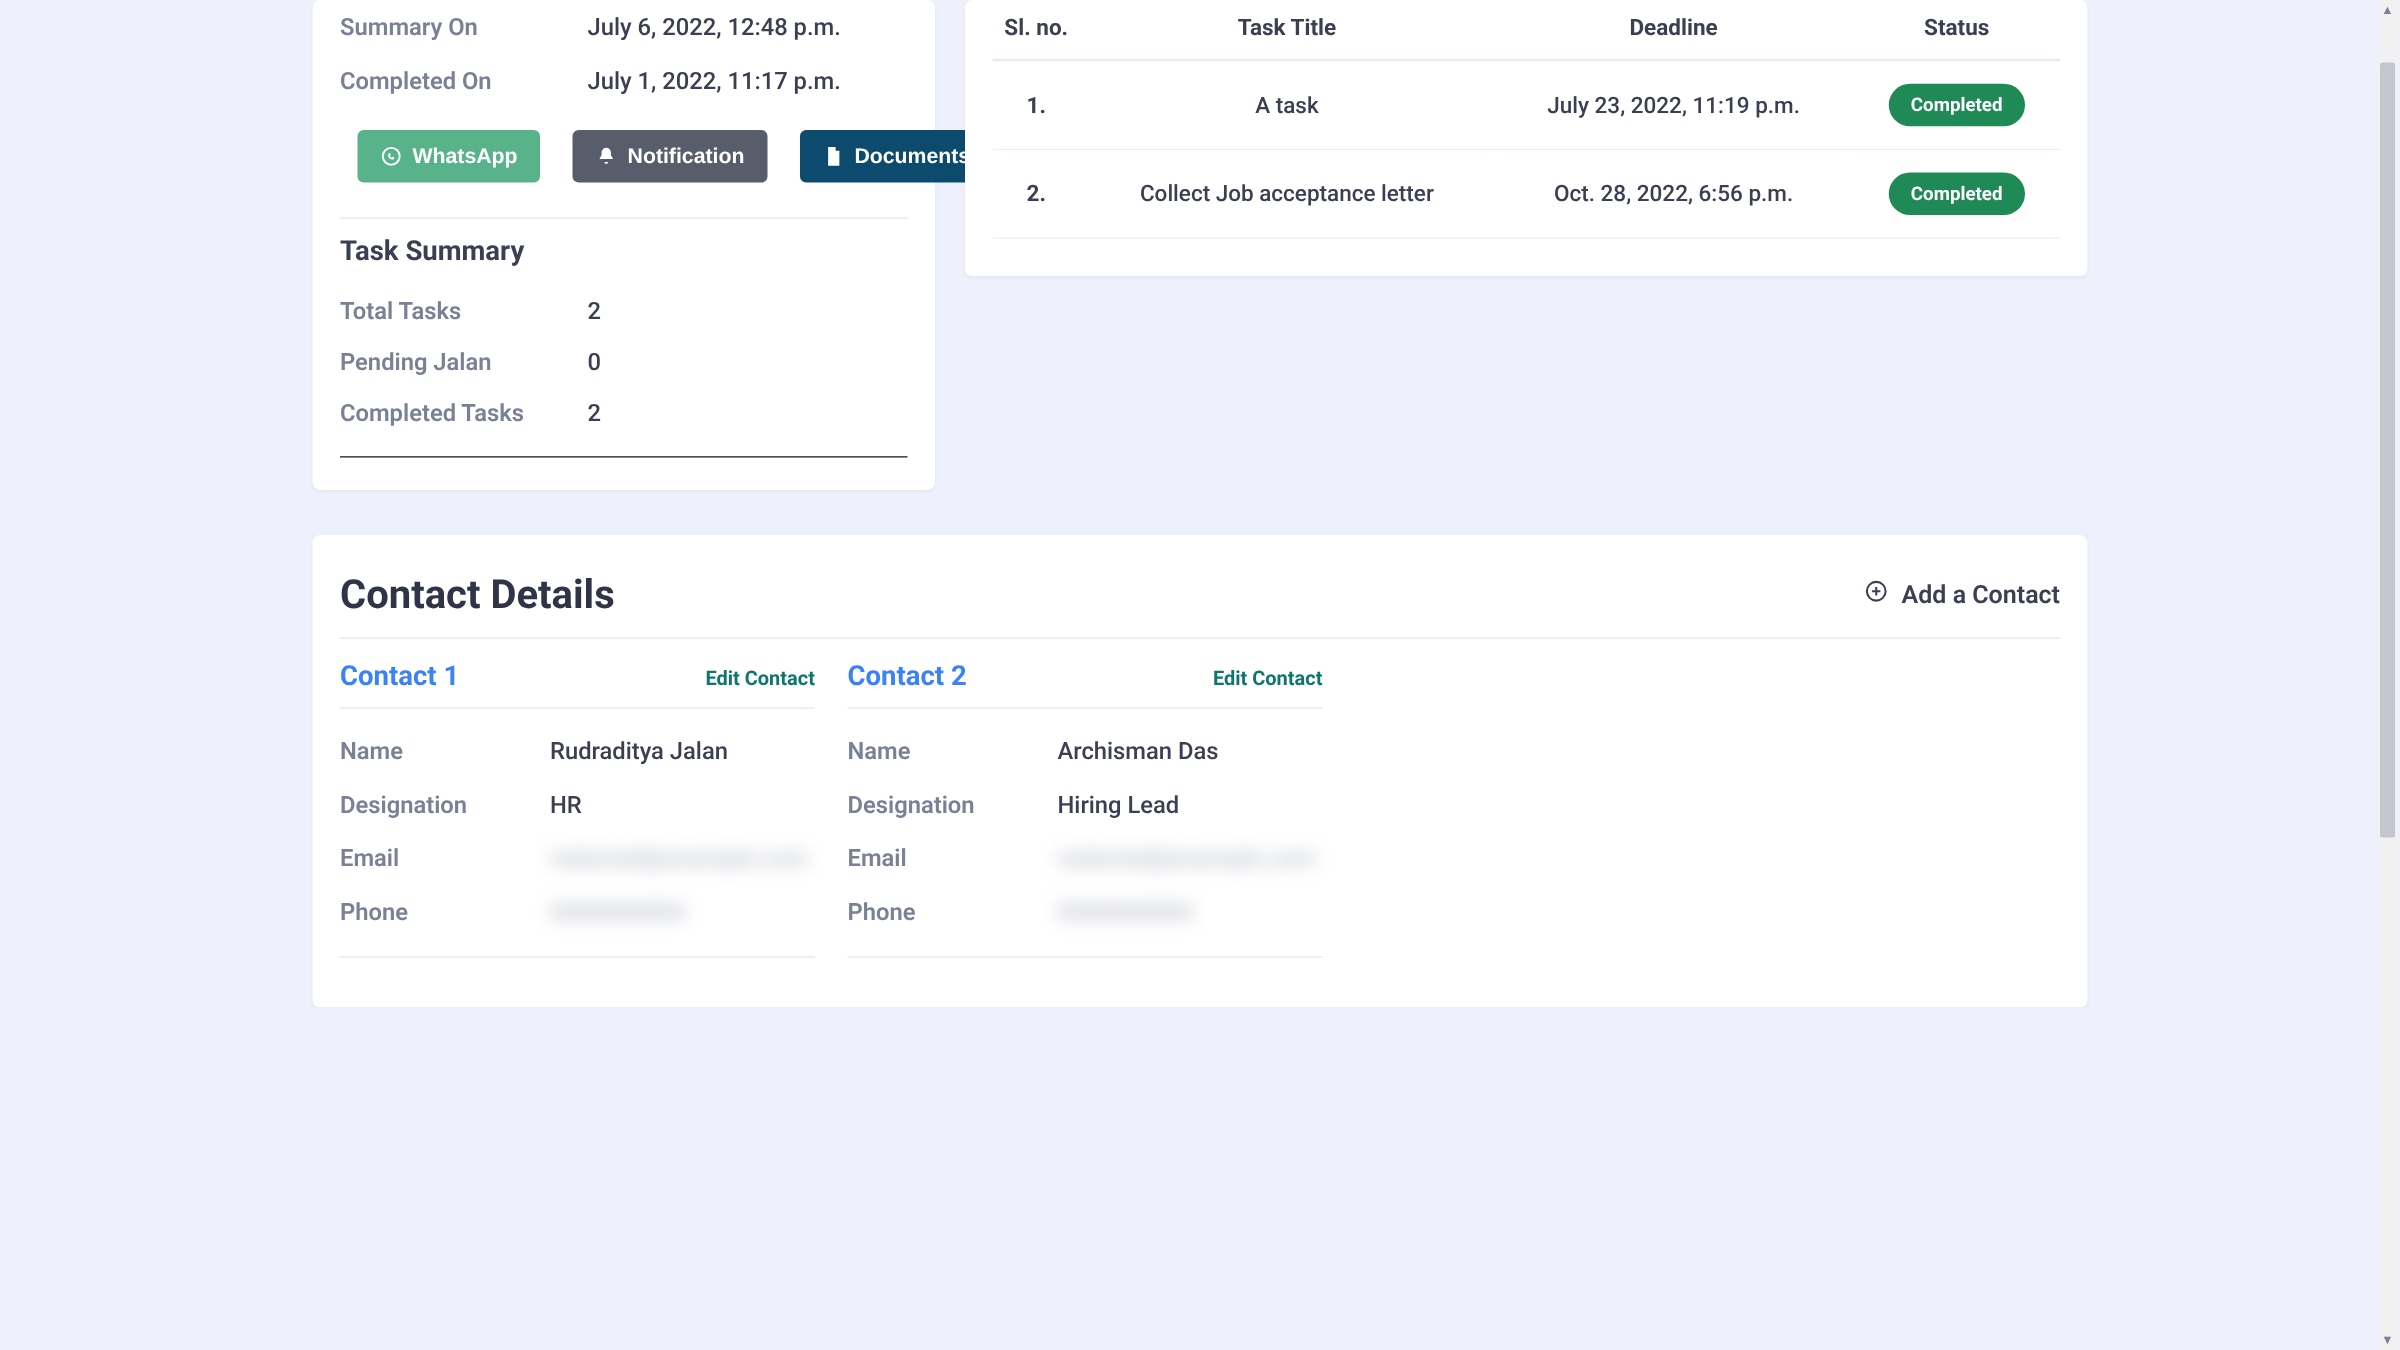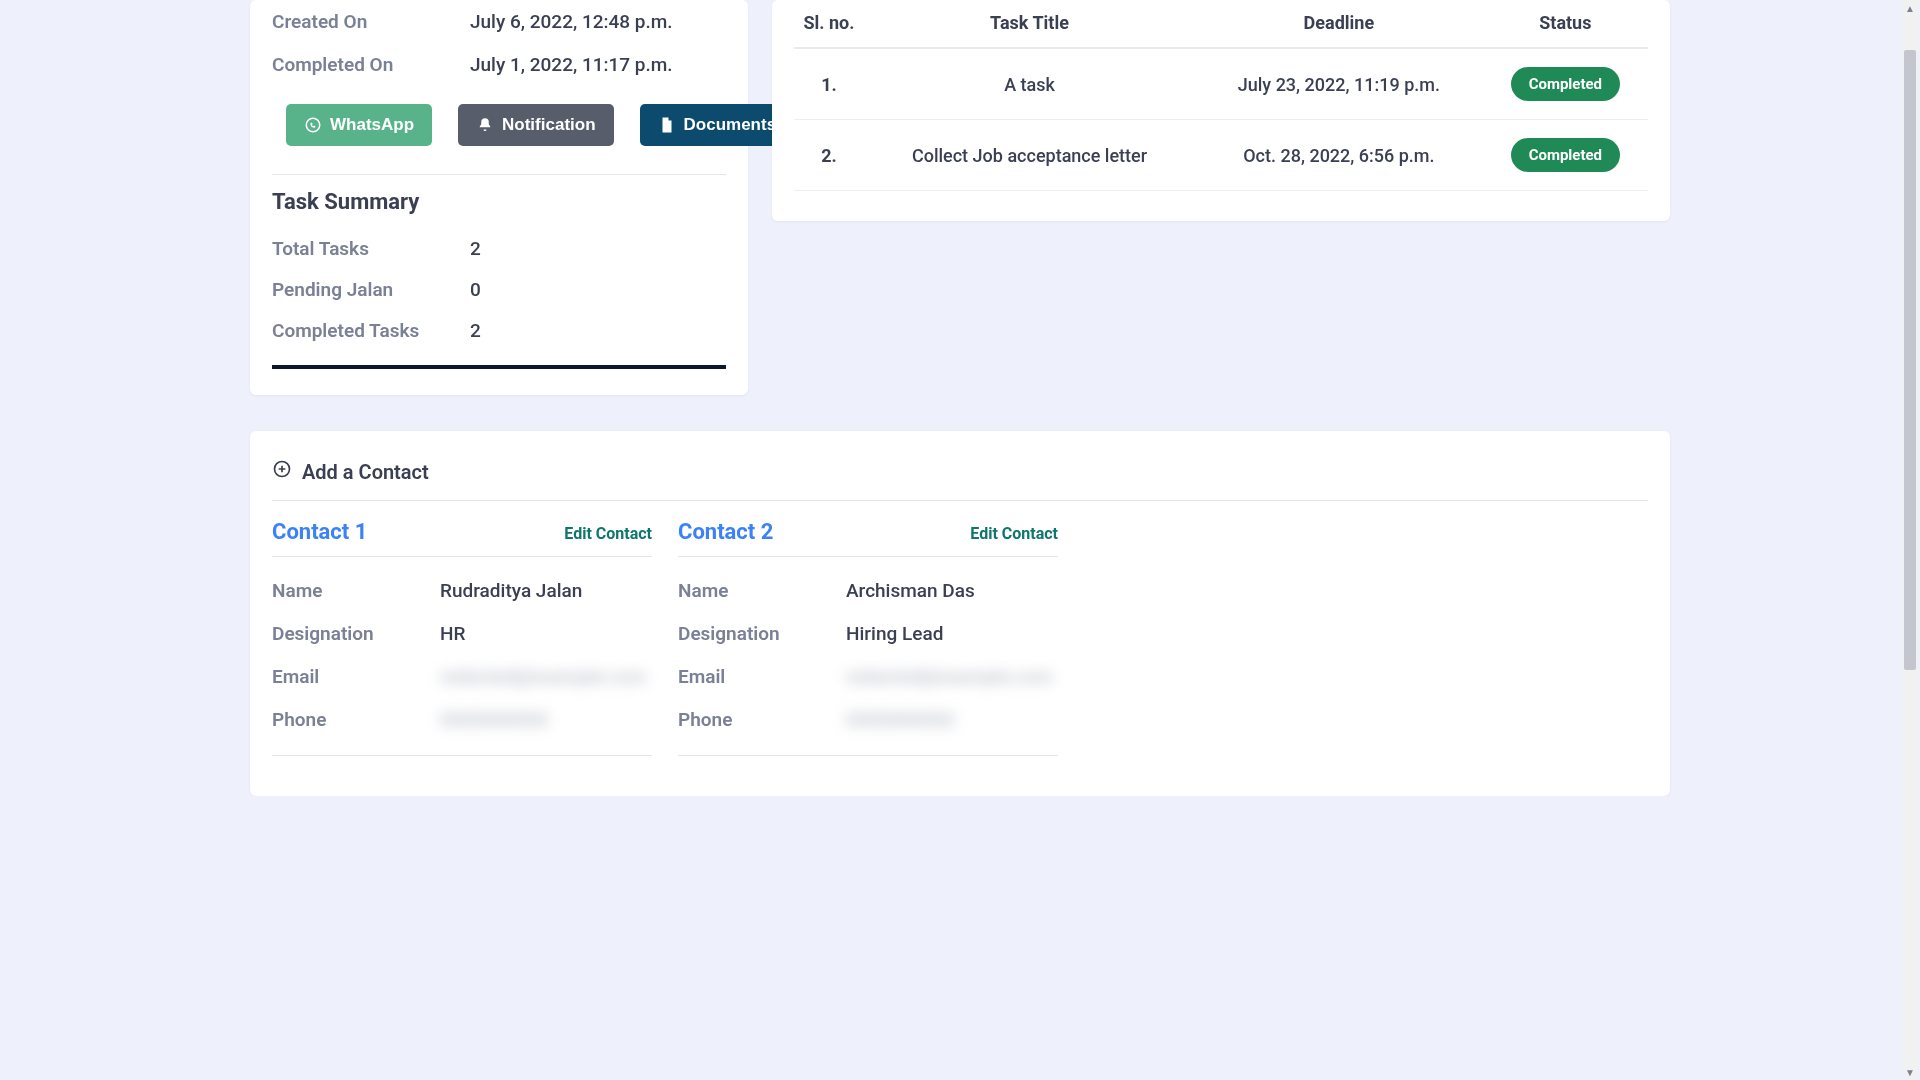--- a/index.html
+++ b/index.html
@@ -75,21 +75,21 @@
     margin: 0 0 14px 0;
   }
   .section-title {
     font-size: 22px;
     font-weight: 700;
     color: #3a3f52;
     margin: 6px 0 14px 0;
   }
   .task-summary .kv-label { width: 198px; }
   .task-summary .kv-row { font-size: 19px; padding: 9px 0; }
-  .task-summary { border-bottom: 4px solid #0f172a; padding-bottom: 14px; }
+  .task-summary { border-bottom: 1px solid #0f172a; padding-bottom: 14px; }
 
   
   table.tasks {
     width: 100%;
     border-collapse: collapse;
   }
   table.tasks th {
     text-align: center;
     font-size: 18px;
     font-weight: 700;
@@ -213,21 +213,21 @@
 </style>
 </head>
 <body>
 
 <div class="page">
 
   <div class="top-row">
 
     <div class="card left-card">
       <div class="kv-row">
-        <div class="kv-label">Created On</div>
+        <div class="kv-label">Summary On</div>
         <div class="kv-value">July 6, 2022, 12:48 p.m.</div>
       </div>
       <div class="kv-row">
         <div class="kv-label">Completed On</div>
         <div class="kv-value">July 1, 2022, 11:17 p.m.</div>
       </div>
 
       <div class="btn-row">
         <button class="btn green">
           <span class="ico">
@@ -302,20 +302,21 @@
               <span class="status-pill">Completed</span>
             </td>
           </tr>
         </tbody>
       </table>
     </div>
   </div>
 
   <div class="card contact-card">
     <div class="contact-header">
+      <h2>Contact Details</h2>
       <span class="add-link">
         <span>
           <svg viewBox="0 0 24 24" fill="none" stroke="#3a3f52" stroke-width="2">
               <circle cx="12" cy="12" r="9"></circle>
               <path d="M12 8v8M8 12h8"></path>
             </svg>
         </span>
         <span>Add a Contact</span>
       </span>
     </div>

